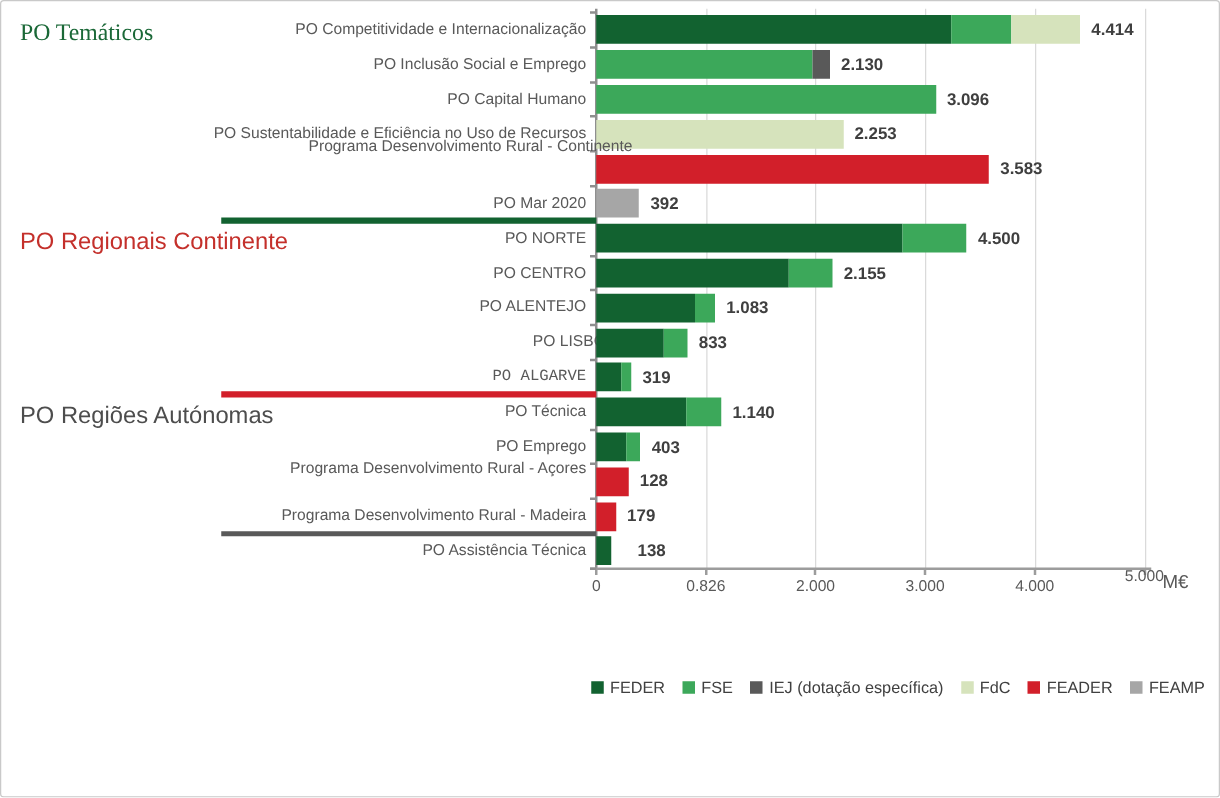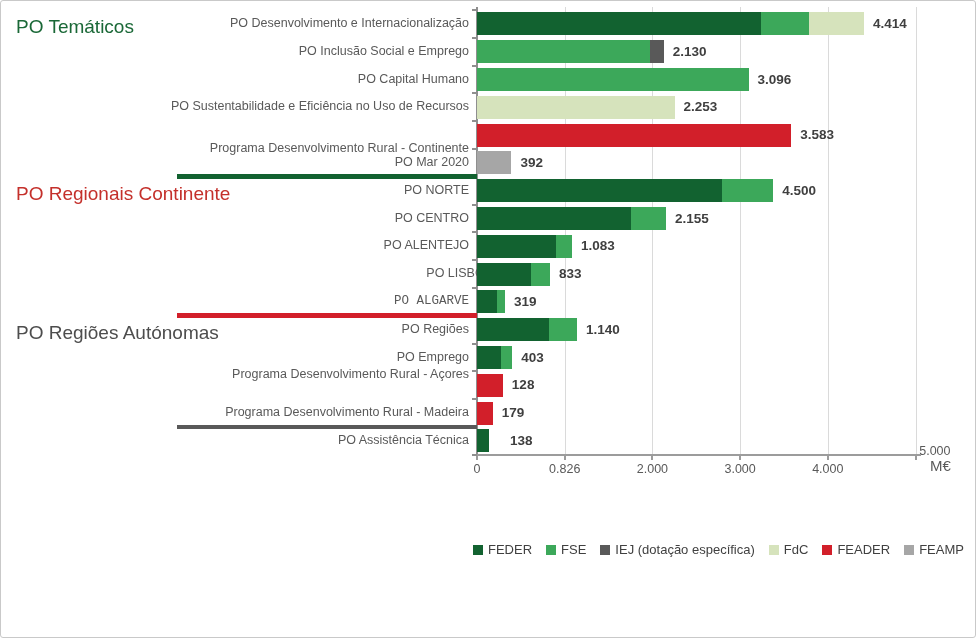--- a/index.html
+++ b/index.html
@@ -40,41 +40,41 @@
       <div class="xtick" style="left: 650.4px; top: 453.8px; height: 5px;"></div>
       <div class="xlabel" style="left: 616.4px; top: 460.8px; width: 70px;">2.000</div>
       <div class="grid" style="left: 739.1px; top: 6px; height: 447.8px;"></div>
       <div class="xtick" style="left: 738.1px; top: 453.8px; height: 5px;"></div>
       <div class="xlabel" style="left: 704.1px; top: 460.8px; width: 70px;">3.000</div>
       <div class="grid" style="left: 826.8px; top: 6px; height: 447.8px;"></div>
       <div class="xtick" style="left: 825.8px; top: 453.8px; height: 5px;"></div>
       <div class="xlabel" style="left: 791.8px; top: 460.8px; width: 70px;">4.000</div>
       <div class="grid" style="left: 914.5px; top: 6px; height: 447.8px;"></div>
       <div class="xtick" style="left: 913.5px; top: 453.8px; height: 5px;"></div>
-      <div class="xlabel" style="left: 879.5px; top: 443px; width: 70px; text-align: right;">5.000</div>
+      <div class="xlabel" style="left: 879.5px; top: 453px; width: 70px;">5.000</div>
       <div class="yaxis" style="left: 475px; top: 6px; height: 448.8px;"></div>
       <div class="xaxis" style="left: 471px; top: 452.8px; width: 448.5px;"></div>
       <div class="ytick" style="left: 471px; top: 8px; width: 5px;"></div>
       <div class="ytick" style="left: 471px; top: 35.8px; width: 5px;"></div>
       <div class="ytick" style="left: 471px; top: 63.6px; width: 5px;"></div>
       <div class="ytick" style="left: 471px; top: 91.4px; width: 5px;"></div>
       <div class="ytick" style="left: 471px; top: 119.2px; width: 5px;"></div>
       <div class="ytick" style="left: 471px; top: 147px; width: 5px;"></div>
       <div class="ytick" style="left: 471px; top: 174.8px; width: 5px;"></div>
       <div class="ytick" style="left: 471px; top: 202.6px; width: 5px;"></div>
       <div class="ytick" style="left: 471px; top: 230.4px; width: 5px;"></div>
       <div class="ytick" style="left: 471px; top: 258.2px; width: 5px;"></div>
       <div class="ytick" style="left: 471px; top: 286px; width: 5px;"></div>
       <div class="ytick" style="left: 471px; top: 313.8px; width: 5px;"></div>
       <div class="ytick" style="left: 471px; top: 341.6px; width: 5px;"></div>
       <div class="ytick" style="left: 471px; top: 369.4px; width: 5px;"></div>
       <div class="ytick" style="left: 471px; top: 397.2px; width: 5px;"></div>
       <div class="ytick" style="left: 471px; top: 425px; width: 5px;"></div>
       <div class="ytick" style="left: 471px; top: 452.8px; width: 5px;"></div>
-      <div class="cat" style="top: 9px;">PO Desenvolvimento e Internacionalização</div>
+      <div class="cat" style="top: 9px;">PO Competitividade e Internacionalização</div>
       <div class="bar" style="left: 476px; top: 11.4px; height: 23px;">
         <span style="width: 284.148px; background: rgb(18, 98, 48);"></span>
         <span style="width: 48.235px; background: rgb(60, 168, 90);"></span>
         <span style="width: 54.7248px; background: rgb(214, 227, 188);"></span>
       </div>
       <div class="val" style="left: 872.108px; top: 9px;">4.414</div>
       <div class="cat" style="top: 36.8px;">PO Inclusão Social e Emprego</div>
       <div class="bar" style="left: 476px; top: 39.2px; height: 23px;">
         <span style="width: 172.769px; background: rgb(60, 168, 90);"></span>
         <span style="width: 14.032px; background: rgb(89, 89, 89);"></span>
@@ -83,21 +83,21 @@
       <div class="cat" style="top: 64.6px;">PO Capital Humano</div>
       <div class="bar" style="left: 476px; top: 67px; height: 23px;">
         <span style="width: 271.519px; background: rgb(60, 168, 90);"></span>
       </div>
       <div class="val" style="left: 756.519px; top: 64.6px;">3.096</div>
       <div class="cat" style="top: 92.4px;">PO Sustentabilidade e Eficiência no Uso de Recursos</div>
       <div class="bar" style="left: 476px; top: 94.8px; height: 23px;">
         <span style="width: 197.588px; background: rgb(214, 227, 188);"></span>
       </div>
       <div class="val" style="left: 682.588px; top: 92.4px;">2.253</div>
-      <div class="cat" style="top: 134px;">Programa Desenvolvimento Rural - Continente</div>
+      <div class="cat" style="top: 103px; margin-left: 37px;">Programa Desenvolvimento Rural - Continente</div>
       <div class="bar" style="left: 476px; top: 122.6px; height: 23px;">
         <span style="width: 314.229px; background: rgb(210, 31, 42);"></span>
       </div>
       <div class="val" style="left: 799.229px; top: 120.2px;">3.583</div>
       <div class="cat" style="top: 148px;">PO Mar 2020</div>
       <div class="bar" style="left: 476px; top: 150.4px; height: 23px;">
         <span style="width: 34.3784px; background: rgb(166, 166, 166);"></span>
       </div>
       <div class="val" style="left: 519.378px; top: 148px;">392</div>
       <div class="cat" style="top: 175.8px;">PO NORTE</div>
@@ -123,21 +123,21 @@
         <span style="width: 54.4617px; background: rgb(18, 98, 48);"></span>
         <span style="width: 18.5924px; background: rgb(60, 168, 90);"></span>
       </div>
       <div class="val" style="left: 558.054px; top: 259.2px;">833</div>
       <div class="cat" style="top: 287px; font-family: Liberation Mono, monospace;">PO ALGARVE</div>
       <div class="bar" style="left: 476px; top: 289.4px; height: 23px;">
         <span style="width: 20.0833px; background: rgb(18, 98, 48);"></span>
         <span style="width: 7.893px; background: rgb(60, 168, 90);"></span>
       </div>
       <div class="val" style="left: 512.976px; top: 287px;">319</div>
-      <div class="cat" style="top: 314.8px;">PO Regiões</div>
+      <div class="cat" style="top: 314.8px;">PO Técnica</div>
       <div class="bar" style="left: 476px; top: 317.2px; height: 23px;">
         <span style="width: 72.3525px; background: rgb(18, 98, 48);"></span>
         <span style="width: 27.6255px; background: rgb(60, 168, 90);"></span>
       </div>
       <div class="val" style="left: 584.978px; top: 314.8px;">1.140</div>
       <div class="cat" style="top: 342.6px;">PO Emprego</div>
       <div class="bar" style="left: 476px; top: 345px; height: 23px;">
         <span style="width: 24.2052px; background: rgb(18, 98, 48);"></span>
         <span style="width: 11.1379px; background: rgb(60, 168, 90);"></span>
       </div>
@@ -150,21 +150,21 @@
       <div class="cat" style="top: 398.2px;">Programa Desenvolvimento Rural - Madeira</div>
       <div class="bar" style="left: 476px; top: 400.6px; height: 23px;">
         <span style="width: 15.6983px; background: rgb(210, 31, 42);"></span>
       </div>
       <div class="val" style="left: 500.698px; top: 398.2px;">179</div>
       <div class="cat" style="top: 426px;">PO Assistência Técnica</div>
       <div class="bar" style="left: 476px; top: 428.4px; height: 23px;">
         <span style="width: 12.1026px; background: rgb(18, 98, 48);"></span>
       </div>
       <div class="val" style="left: 509px; top: 426px;">138</div>
-      <div class="section" style="top: 15px; color: rgb(26, 104, 55);">PO Temáticos</div>
+      <div class="section" style="top: 15px; color: rgb(26, 104, 55); font-family: Liberation Serif, serif;">PO Temáticos</div>
       <div class="sep" style="left: 176px; top: 173.3px; width: 300px; background: rgb(18, 98, 48);"></div>
       <div class="section" style="top: 181.8px; color: rgb(196, 48, 43);">PO Regionais Continente</div>
       <div class="sep" style="left: 176px; top: 312.3px; width: 300px; background: rgb(210, 31, 42);"></div>
       <div class="section" style="top: 320.8px; color: rgb(77, 77, 77);">PO Regiões Autónomas</div>
       <div class="sep" style="left: 176px; top: 423.5px; width: 300px; background: rgb(89, 89, 89);"></div>
     </div>
   <div class="unit">M€</div>
   <div id="legend">
       <div class="litem">
         <span class="lmark" style="background: rgb(18, 98, 48);"></span>

